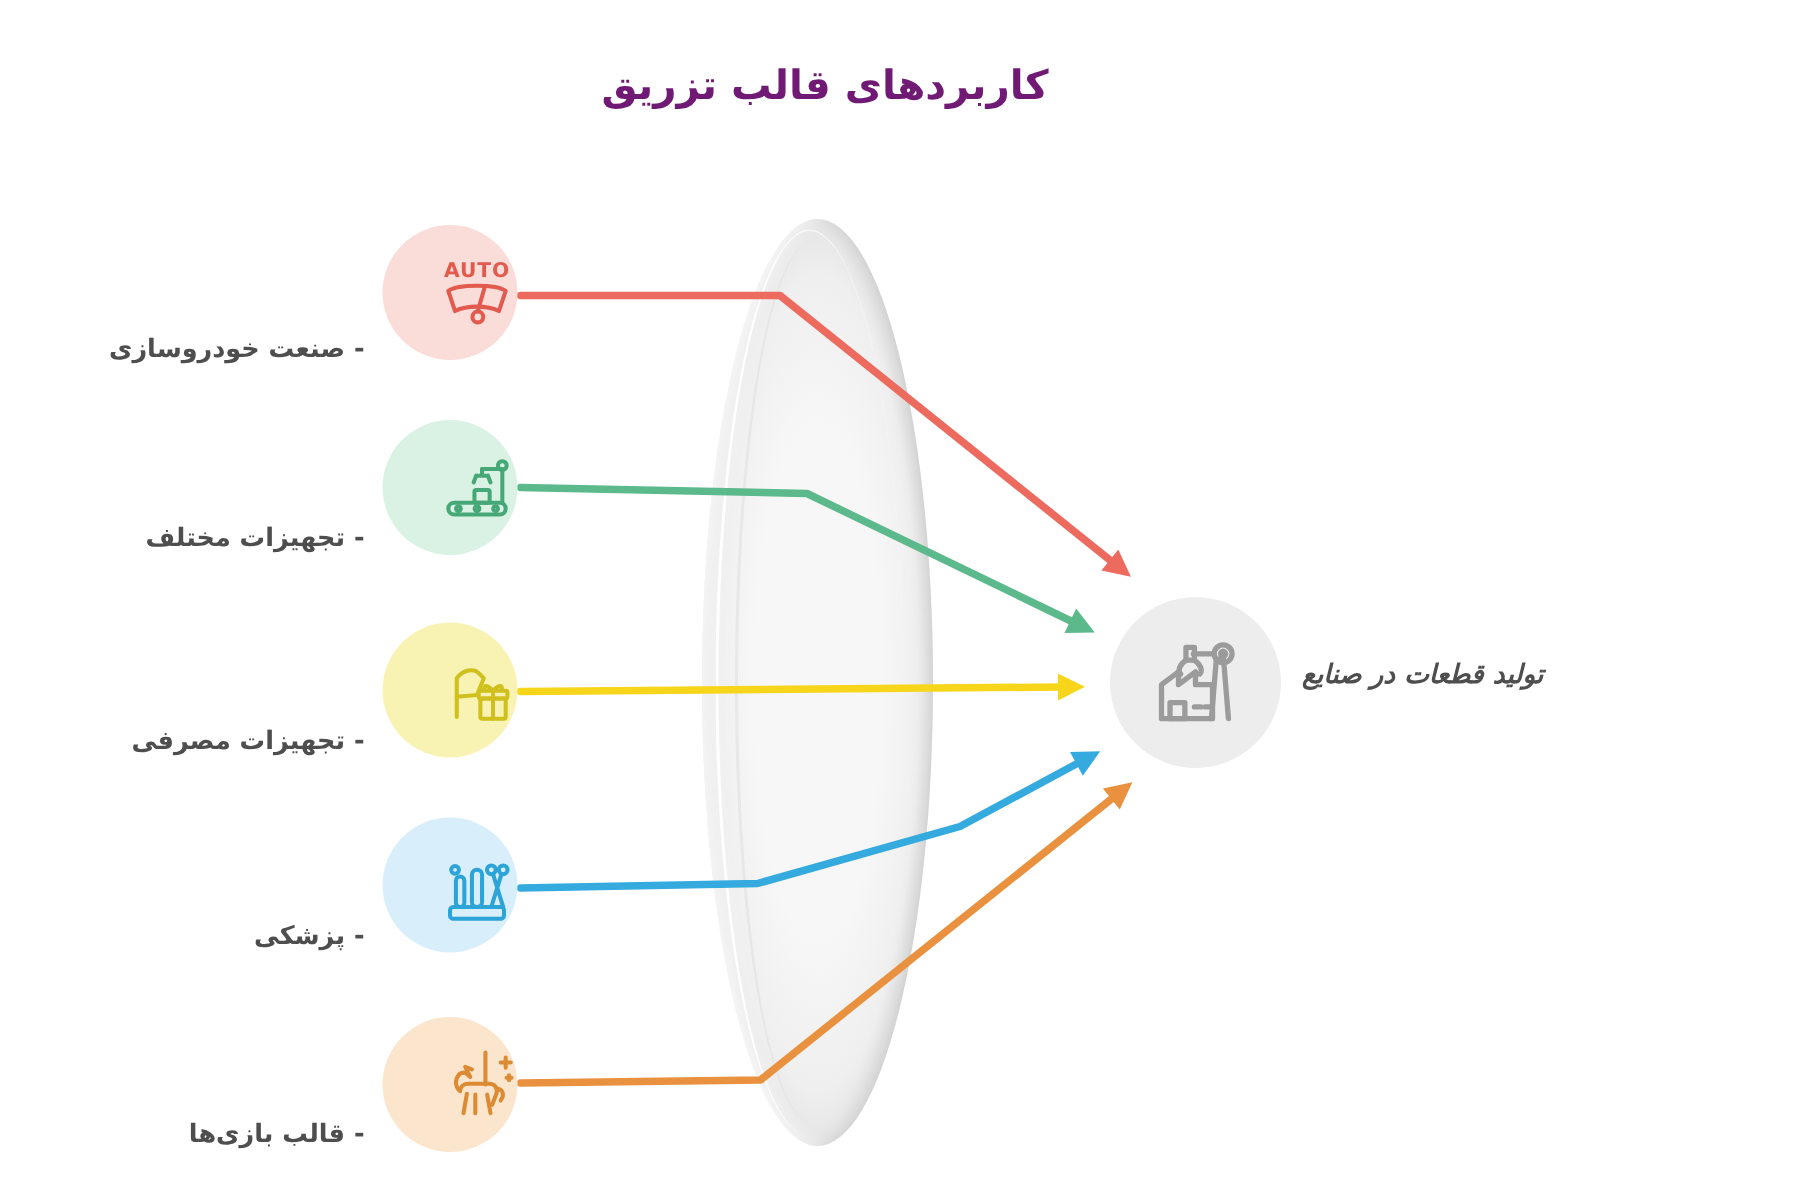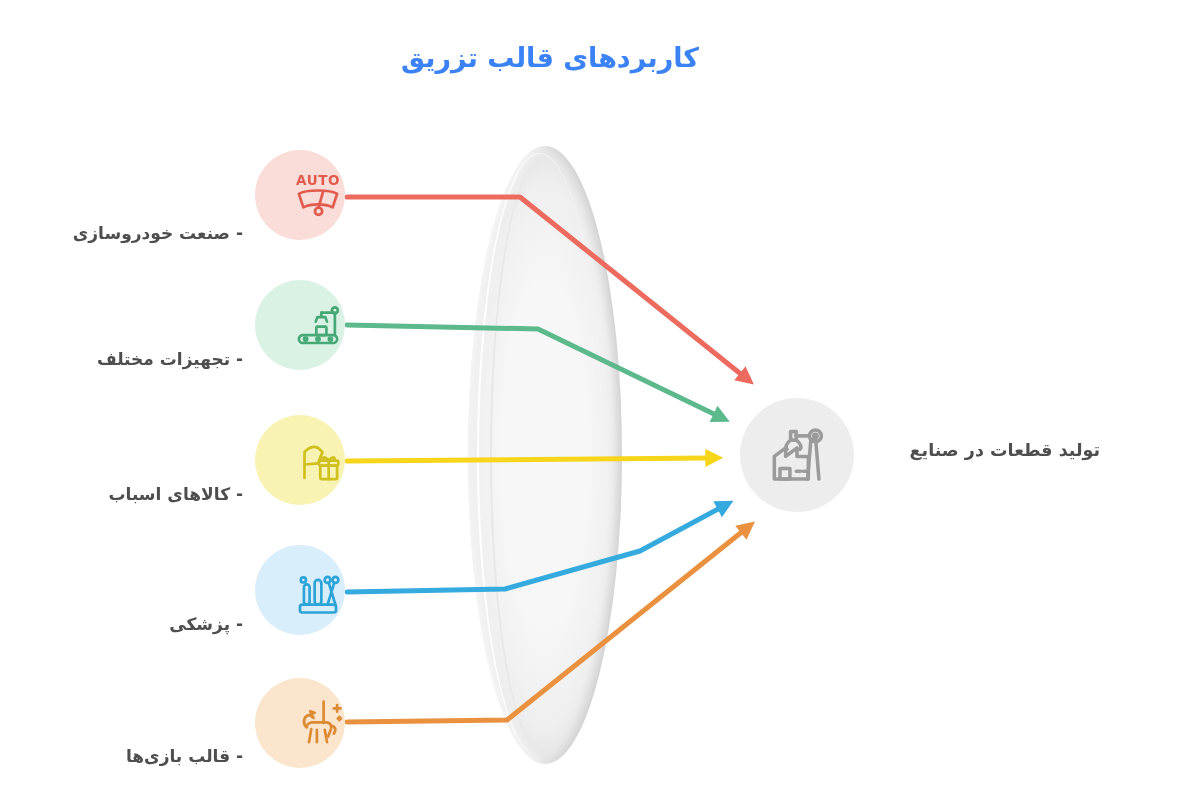--- a/index.html
+++ b/index.html
@@ -3,21 +3,21 @@
 <meta charset="utf-8">
 <style>
   html,body{margin:0;padding:0;background:#fff;}
   .stage{
     position:relative;width:1200px;height:800px;background:#ffffff;overflow:hidden;
     font-family:"DejaVu Sans",sans-serif;
   }
   
   .title{
     position:absolute;left:300px;top:42px;width:500px;text-align:center;
-    direction:rtl;font-size:27px;font-weight:700;color:#3b82f6;letter-spacing:0;
+    direction:rtl;font-size:27px;font-weight:700;color:#701a75;letter-spacing:0;
   }
   
   .lens{
     position:absolute;left:468px;top:146px;width:154px;height:618px;border-radius:50%;
     background:radial-gradient(closest-side,#f7f7f7 55%,#efefef 88%,#e4e4e4 100%);
     box-shadow:inset -9px 0 12px -6px rgba(0,0,0,.10),
                inset 10px 0 14px -8px rgba(255,255,255,.95),
                0 0 26px 12px rgba(255,255,255,.95);
   }
   .lens-inner{
@@ -51,22 +51,22 @@
     background:#ededed;display:flex;align-items:center;justify-content:center;
   }
   .target-node svg{fill:none;stroke:#9b9b9b;stroke-width:2.5;stroke-linecap:round;stroke-linejoin:round;width:68px;height:68px;}
   
   .lbl{
     position:absolute;right:957px;transform:translateY(-50%);white-space:nowrap;
     direction:rtl;font-size:17px;font-weight:600;color:#4e4e4e;margin-top:32px;
   }
   .lb1{top:201px}.lb2{top:327px}.lb3{top:462px}.lb4{top:592px}.lb5{top:724px}
   .target-label{
-    position:absolute;left:868px;top:436px;width:232px;direction:rtl;text-align:right;
-    font-size:17.5px;font-weight:600;color:#4e4e4e;line-height:1.7;
+    position:absolute;left:868px;top:436px;width:232px;direction:rtl;text-align:left;
+    font-size:17.5px;font-weight:600;color:#4e4e4e;line-height:1.7;font-style:italic;
   }
 </style>
 </head>
 <body>
 
 <div class="stage">
 
   <div class="title">کاربردهای قالب تزریق</div>
 
   <div class="lens">
@@ -161,21 +161,21 @@
       <path d="M32.8,10.5 H23"></path>
       <rect x="19.5" y="7.5" width="4" height="6"></rect>
       <path d="M19.5,13.5 C16.5,15.5 15.5,18.5 17,20 M23.5,13.5 C26.5,15.5 27.5,18.5 26,20"></path>
       <rect x="12" y="33.5" width="7" height="7.5"></rect>
       <path d="M23.5,35.5 h3 M28.5,35.5 h3"></path>
     </svg>
   </div>
 
   <div class="lbl lb1">- صنعت خودروسازی</div>
   <div class="lbl lb2">- تجهیزات مختلف</div>
-  <div class="lbl lb3">- کالاهای اسباب</div>
+  <div class="lbl lb3">- تجهیزات مصرفی</div>
   <div class="lbl lb4">- پزشکی</div>
   <div class="lbl lb5">- قالب بازی‌ها</div>
 
   <div class="target-label">
     <div>تولید قطعات در صنایع</div>
   </div>
 
 </div>
 
 </body></html>

